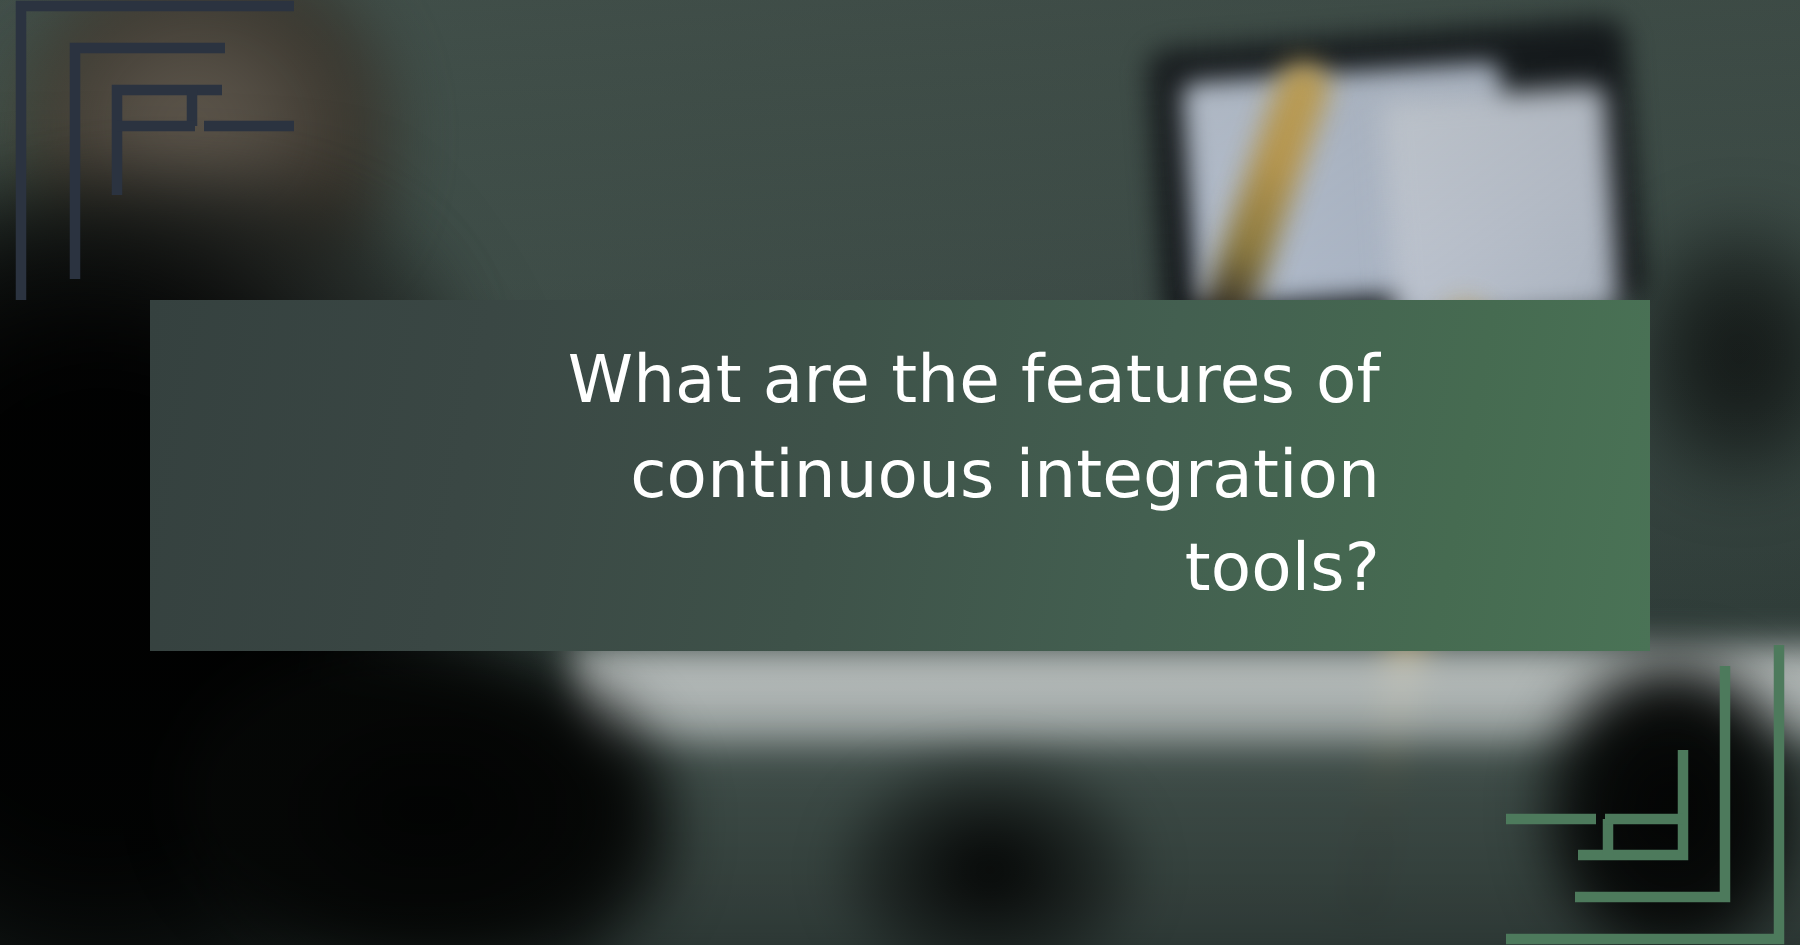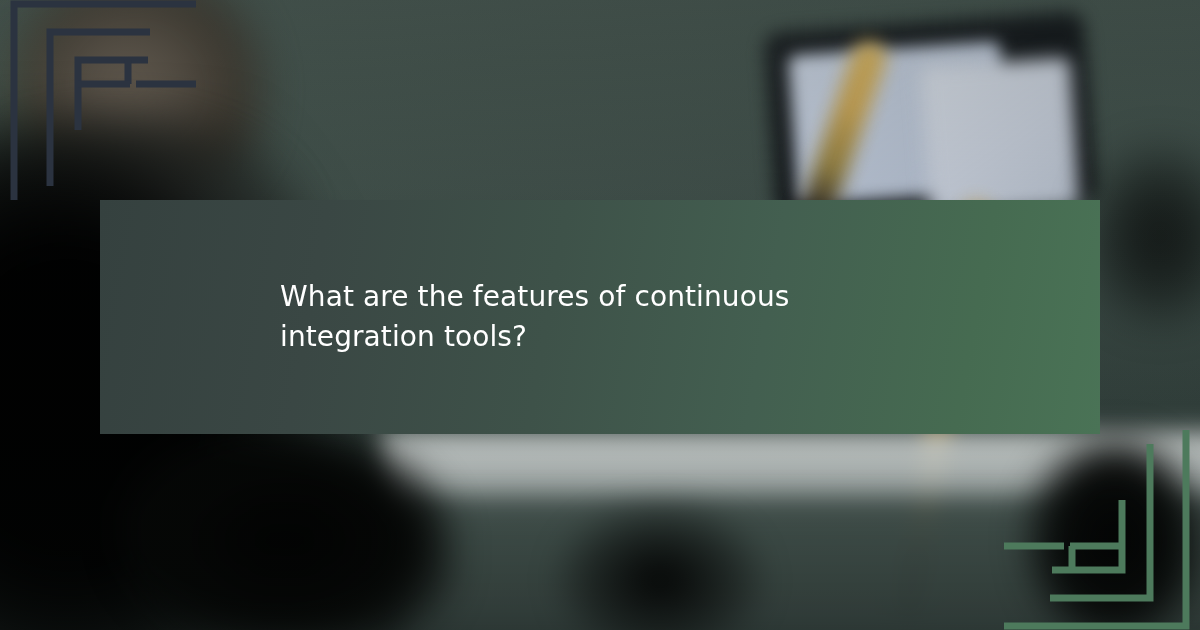--- a/index.html
+++ b/index.html
@@ -253,24 +253,24 @@
     align-items: center;
     justify-content: center;
     box-sizing: border-box;
     padding: 0 56px;
   }
 
   .banner-text {
     margin: 0;
     color: #ffffff;
     font-family: "DejaVu Sans", "Liberation Sans", sans-serif;
-    font-size: 28px;
+    font-size: 44px;
     font-weight: 400;
     line-height: 1.42;
-    text-align: left;
+    text-align: right;
     letter-spacing: 0.1px;
     max-width: 640px;
   }
 </style>
 </head>
 <body>
 
 <div class="canvas">
 
   <div class="bg">

